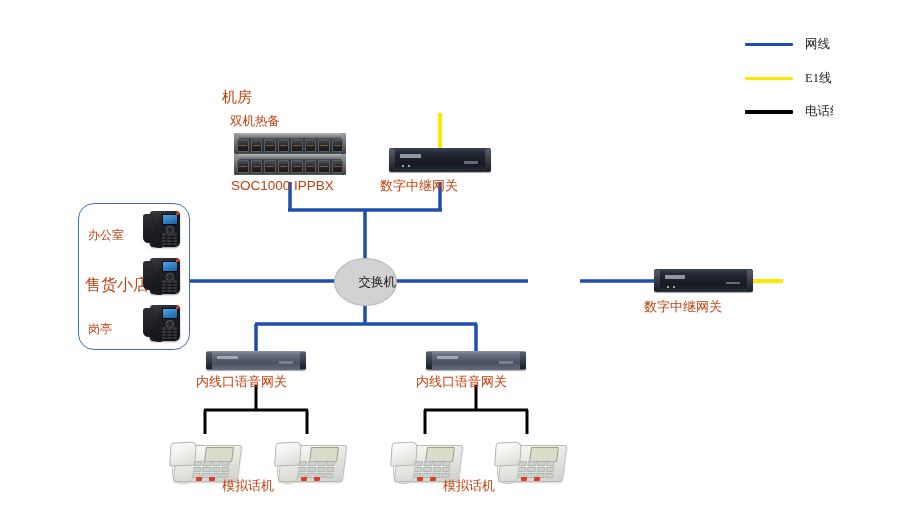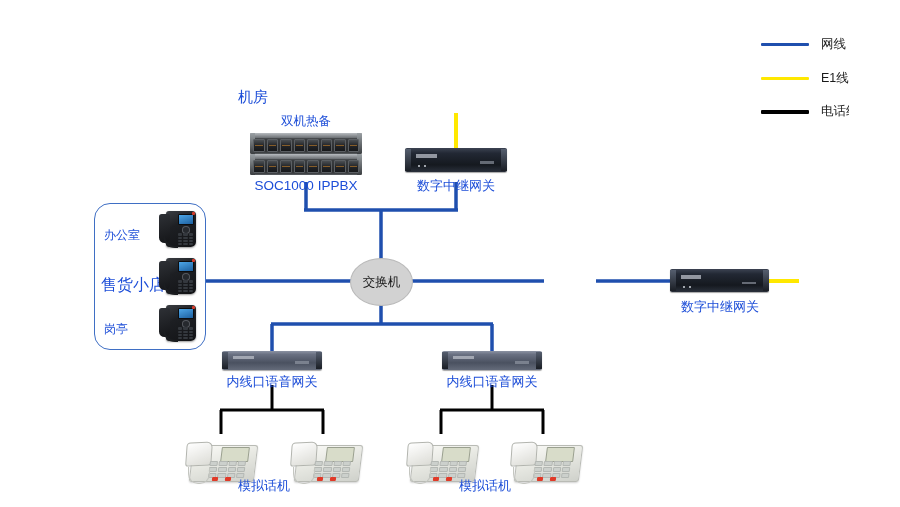--- a/index.html
+++ b/index.html
@@ -9,39 +9,37 @@
   }
   body {
     font-family: "Liberation Sans", "DejaVu Sans", sans-serif;
   }
   #canvas {
     position: relative;
     width: 833px;
     height: 507px;
     background: #ffffff;
     overflow: hidden;
-    margin-left: 16px;
   }
   #wires {
     position: absolute;
     left: 0;
     top: 0;
     width: 900px;
     height: 507px;
     pointer-events: none;
   }
   .label {
     position: absolute;
-    color: #1d4ed8;
+    color: #c2410c;
     font-size: 13px;
     line-height: 1.2;
     white-space: nowrap;
   }
   .label.center {
-    text-align: center;
   }
 
   
   .cloud-wrap { position: absolute; }
   .cloud-text {
     position: absolute;
     left: 0;
     top: 0;
     width: 100%;
     height: 100%;
@@ -358,21 +356,21 @@
     <line x1="424" y1="410" x2="528" y2="410" stroke="#000000" stroke-width="3"></line>
     <line x1="425" y1="410" x2="425" y2="434" stroke="#000000" stroke-width="3"></line>
     <line x1="527" y1="410" x2="527" y2="434" stroke="#000000" stroke-width="3"></line>
   </svg>
 
   <div class="legend" style="left:745px; top:28px; width:150px; height:90px;">
     <div class="legend-row" style="left:0; top:8px;">
       <span class="legend-swatch" style="background:#1f4fae;"></span>
       <span class="legend-text">网线</span>
     </div>
-    <div class="legend-row" style="left:0; top:42px;">
+    <div class="legend-row" style="left:0; top:42px;font-family:Liberation Serif, serif;">
       <span class="legend-swatch" style="background:#ffe800;"></span>
       <span class="legend-text">E1线</span>
     </div>
     <div class="legend-row" style="left:0; top:75px;">
       <span class="legend-swatch thick" style="background:#000000;"></span>
       <span class="legend-text">电话线</span>
     </div>
   </div>
 
 
@@ -405,21 +403,21 @@
         <div class="srv-bay"></div>
         <div class="srv-bay"></div>
         <div class="srv-bay"></div>
         <div class="srv-bay"></div>
         <div class="srv-bay"></div>
         <div class="srv-bay"></div>
         <div class="srv-bay"></div>
       </div>
     </div>
   </div>
-  <div class="label center" style="left:225px; top:178px; width:130px; font-size:13.5px;">SOC1000  IPPBX</div>
+  <div class="label center" style="left:231px; top:178px; width:130px; font-size:13.5px;">SOC1000  IPPBX</div>
 
   <div class="gw" style="left:389px; top:148px; width:102px; height:24px;">
     <div class="gw-ear l"></div>
     <div class="gw-ear r"></div>
     <div class="gw-face">
       <div class="gw-logo"></div>
       <div class="gw-txt"></div>
       <div class="gw-dot" style="left:6px; top:72%;"></div>
       <div class="gw-dot" style="left:12px; top:72%;"></div>
     </div>
@@ -496,21 +494,21 @@
           <i></i>
           <i></i>
           <i></i>
           <i></i>
       </div>
     </div>
     <div class="ipp-handset"></div>
     <div class="ipp-cord"></div>
   </div>
 
-  <div class="ellipse" style="left:334px; top:258px; width:61px; height:46px;">
+  <div class="ellipse" style="left:334px; top:258px; width:61px; height:46px;justify-content:flex-end;">
     <span>交换机</span>
   </div>
 
 
   <div class="gw" style="left:654px; top:269px; width:99px; height:23px;">
     <div class="gw-ear l"></div>
     <div class="gw-ear r"></div>
     <div class="gw-face">
       <div class="gw-logo"></div>
       <div class="gw-txt"></div>

